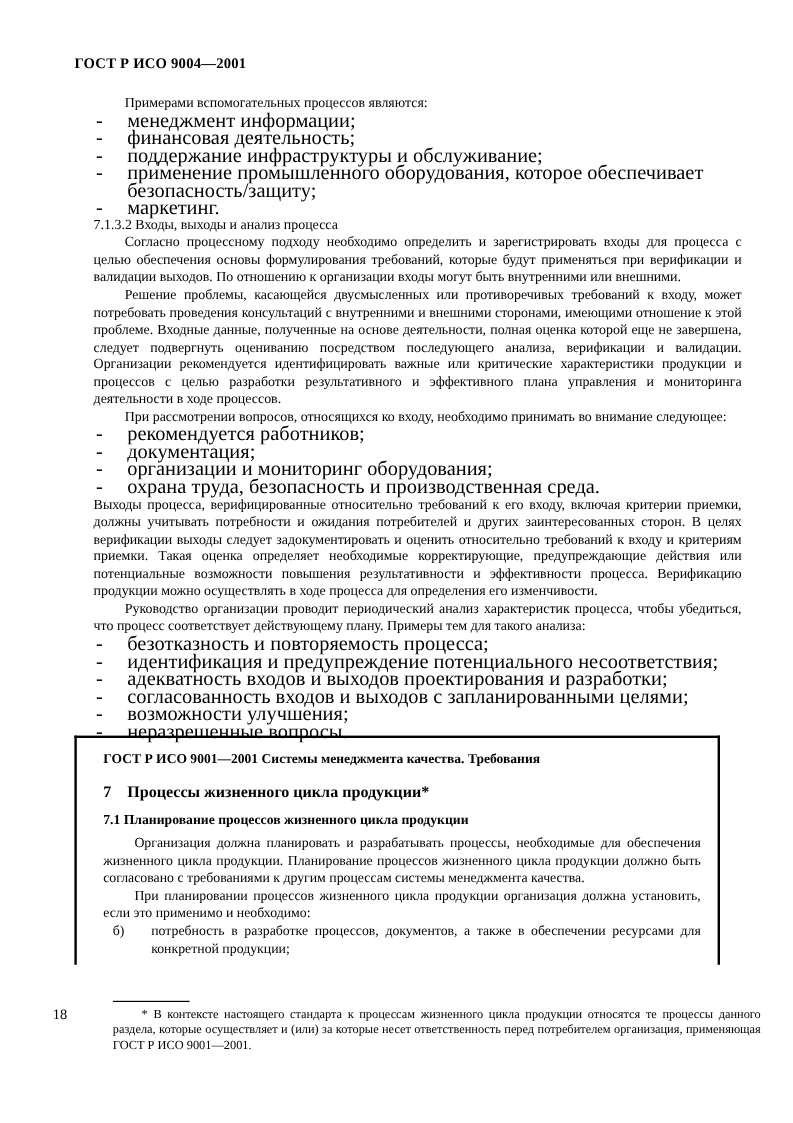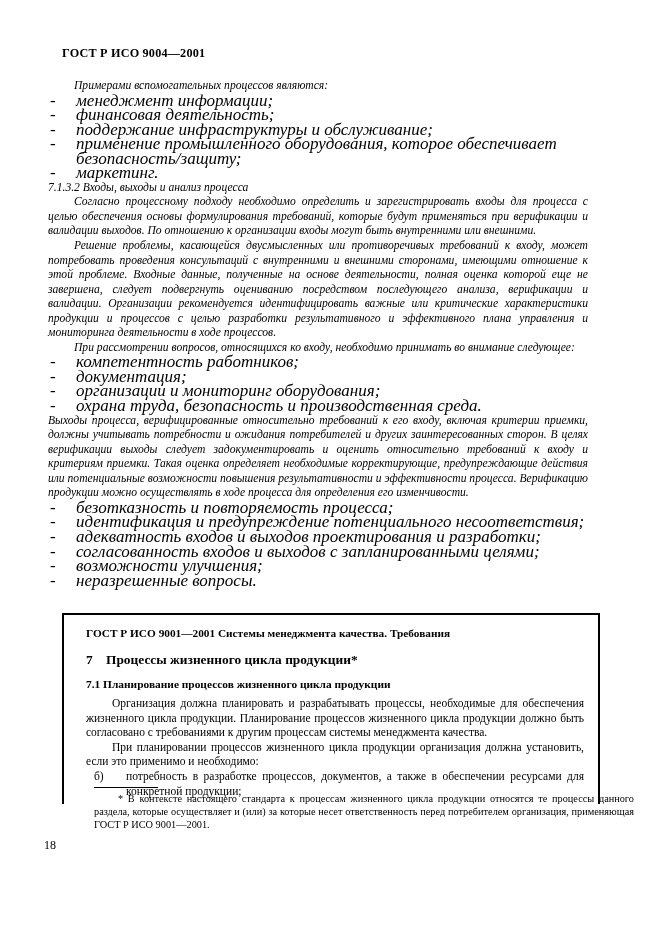--- a/index.html
+++ b/index.html
@@ -25,24 +25,23 @@
     position: absolute;
     left: 62px;
     top: 46px;
     font-size: 12.2px;
     font-weight: bold;
     letter-spacing: 0.2px;
     white-space: nowrap;
   }
   .content {
     position: absolute;
-    left: 48px;
+    left: 78px;
     top: 79px;
     width: 540px;
-    font-style: italic;
   }
   p, .line {
     margin: 0;
     font-size: 11.6px;
     line-height: 14.55px;
     text-align: justify;
     text-justify: inter-word;
   }
   p.indent {
     text-indent: 26px;
@@ -115,21 +114,21 @@
     margin: 0 0 4px 0;
     line-height: 15px;
   }
   .stdbox p, .stdbox .listitem-lettered {
     font-size: 11.5px;
     line-height: 14.6px;
   }
   .footnote {
     position: absolute;
     left: 62px;
-    top: 787px;
+    top: 834px;
     width: 540px;
     padding-left: 32px;
   }
   .footnote-rule {
     width: 64px;
     height: 0;
     border-top: 1.4px solid #000;
     margin: 0 0 5px 0;
   }
   .footnote p {
@@ -167,27 +166,28 @@
       <p class="listitem"><span class="dash">-</span><span>маркетинг.</span></p>
     </div>
 
     <p class="plainline">7.1.3.2 Входы, выходы и анализ процесса</p>
 
     <p class="indent">Согласно процессному подходу необходимо определить и зарегистрировать входы для процесса с целью обеспечения основы формулирования требований, которые будут применяться при верификации и валидации выходов. По отношению к организации входы могут быть внутренними или внешними.</p>
     <p class="indent">Решение проблемы, касающейся двусмысленных или противоречивых требований к входу, может потребовать проведения консультаций с внутренними и внешними сторонами, имеющими отношение к этой проблеме. Входные данные, полученные на основе деятельности, полная оценка которой еще не завершена, следует подвергнуть оцениванию посредством последующего анализа, верификации и валидации. Организации рекомендуется идентифицировать важные или критические характеристики продукции и процессов с целью разработки результативного и эффективного плана управления и мониторинга деятельности в ходе процессов.</p>
     <p class="indent">При рассмотрении вопросов, относящихся ко входу, необходимо принимать во внимание следующее:</p>
 
     <div>
-      <p class="listitem"><span class="dash">-</span><span>компетентность работников;</span></p>
+      <p class="listitem"><span class="dash">-</span><span>рекомендуется работников;</span></p>
       <p class="listitem"><span class="dash">-</span><span>документация;</span></p>
       <p class="listitem"><span class="dash">-</span><span>организации и мониторинг оборудования;</span></p>
       <p class="listitem"><span class="dash">-</span><span>охрана труда, безопасность и производственная среда.</span></p>
     </div>
 
     <p class="noind">Выходы процесса, верифицированные относительно требований к его входу, включая критерии приемки, должны учитывать потребности и ожидания потребителей и других заинтересованных сторон. В целях верификации выходы следует задокументировать и оценить относительно требований к входу и критериям приемки. Такая оценка определяет необходимые корректирующие, предупреждающие действия или потенциальные возможности повышения результативности и эффективности процесса. Верификацию продукции можно осуществлять в ходе процесса для определения его изменчивости.</p>
+    <p class="indent">Руководство организации проводит периодический анализ характеристик процесса, чтобы убедиться, что процесс соответствует действующему плану. Примеры тем для такого анализа:</p>
 
     <div>
       <p class="listitem"><span class="dash">-</span><span>безотказность и повторяемость процесса;</span></p>
       <p class="listitem"><span class="dash">-</span><span>идентификация и предупреждение потенциального несоответствия;</span></p>
       <p class="listitem"><span class="dash">-</span><span>адекватность входов и выходов проектирования и разработки;</span></p>
       <p class="listitem"><span class="dash">-</span><span>согласованность входов и выходов с запланированными целями;</span></p>
       <p class="listitem"><span class="dash">-</span><span>возможности улучшения;</span></p>
       <p class="listitem"><span class="dash">-</span><span>неразрешенные вопросы.</span></p>
     </div>
 

